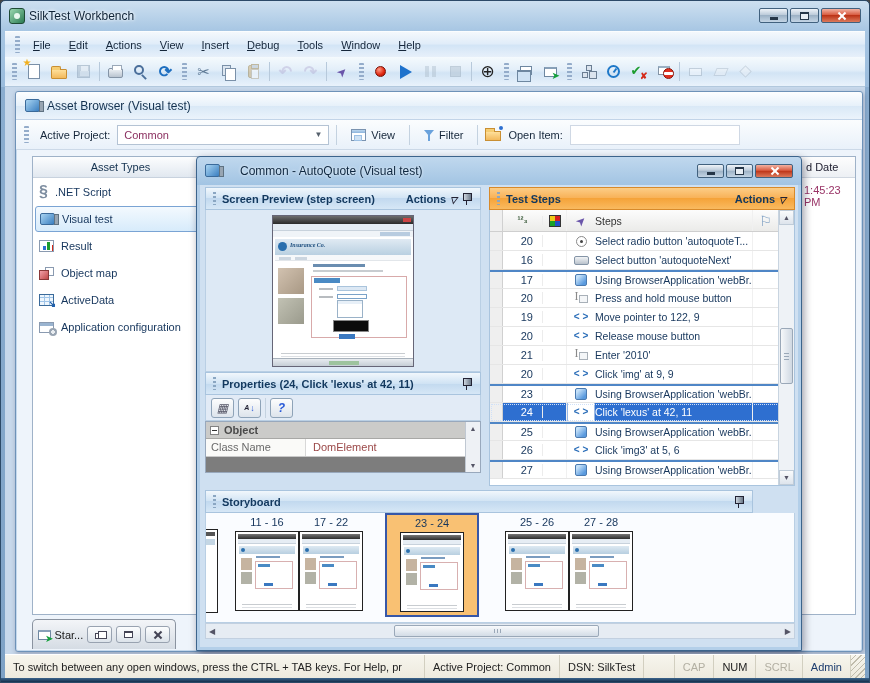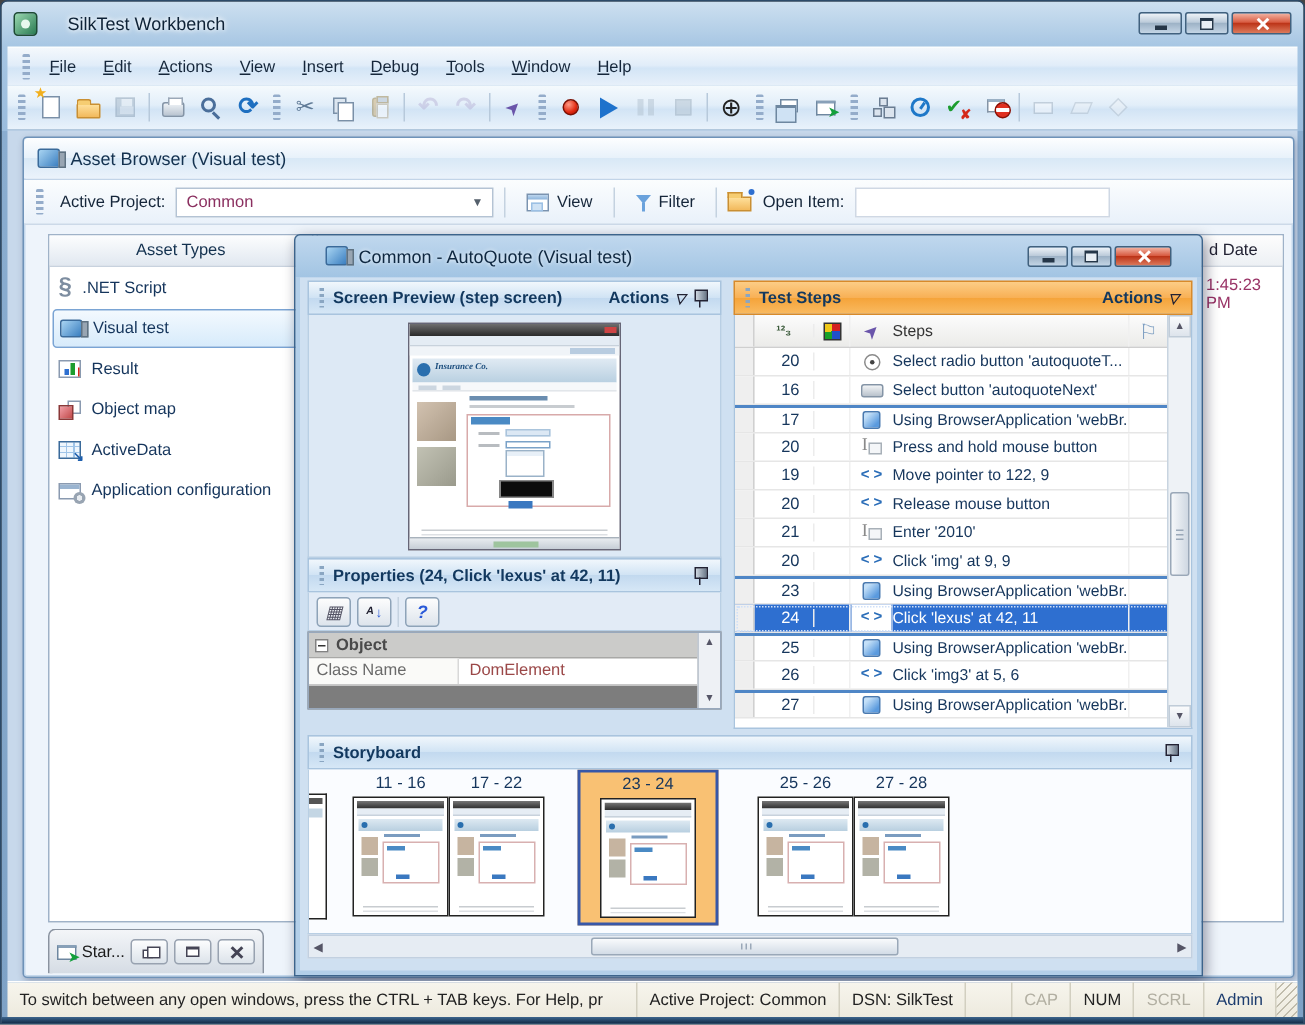--- a/index.html
+++ b/index.html
@@ -1,21 +1,21 @@
 <!DOCTYPE html>
 <html><head>
 <meta charset="utf-8">
 <style>
 *{box-sizing:border-box;margin:0;padding:0}
 body{background:#444}
 .screen{position:relative;width:870px;height:683px;font-family:"Liberation Sans",sans-serif;font-size:11px;color:#1a1a1a;overflow:hidden}
 .frame{position:absolute;inset:0;border:1px solid #2c4a68;border-radius:5px 5px 0 0;background:linear-gradient(#cde0f0,#a7c6e3 30px,#9abcdd 86px,#8aadd0 86px,#7ea2c6)}
 .bstrip{position:absolute;left:0;right:0;bottom:0;height:4px;background:linear-gradient(#3c648c,#14304c)}
 
-.titlebar{position:absolute;left:0;top:0;right:0;height:29px;display:flex;align-items:center;gap:20px;padding:0 8px}
+.titlebar{position:absolute;left:0;top:0;right:0;height:29px;display:flex;align-items:center;gap:4px;padding:0 8px}
 .app-ico{width:16px;height:16px;border-radius:3px;border:1px solid #1e4a34;background:linear-gradient(135deg,#9ad8b0,#2a7a52);position:relative}
 .app-ico::after{content:"";position:absolute;left:4px;top:4px;width:6px;height:6px;border-radius:50%;background:#e8f8ee}
 .wtitle{color:#0e2236;font-size:12px;text-shadow:0 0 3px #fff,0 0 5px #fff}
 .winbtns{margin-left:auto;display:flex;gap:2px}
 .wb{width:29px;height:15px;border:1px solid #41617e;border-radius:2px;background:linear-gradient(#eef3f8,#bccbda 45%,#9db2c6 50%,#c4d5e5);display:flex;align-items:center;justify-content:center}
 .wb.close{width:40px;background:linear-gradient(#f2b2a2,#d85c42 45%,#bc3418 50%,#dc7a5c)}
 .g-min{width:8px;height:3px;background:#253648;margin-top:5px}
 .g-max{width:9px;height:8px;border:1px solid #253648;border-top-width:2px;background:#e8eef4}
 .g-x{position:relative;width:9px;height:9px}
 .g-x::before,.g-x::after{content:"";position:absolute;left:4px;top:0;width:2px;height:10px;background:#fff;transform:rotate(45deg)}
@@ -119,21 +119,21 @@
 .miniwin{position:absolute;left:16px;bottom:2px;width:144px;height:30px;border:1px solid #8a93a0;border-bottom:none;border-radius:5px 5px 0 0;background:linear-gradient(#f3f5f8,#d5dce4);display:flex;align-items:center;gap:4px;padding:0 5px;z-index:15}
 .mb{width:26px;height:17px;border:1px solid #98a2b0;border-radius:3px;background:linear-gradient(#fcfdfe,#dce3ea);display:flex;align-items:center;justify-content:center}
 .g-cascade{width:7px;height:6px;border:1px solid #445;background:#fff;position:relative;margin:2px 3px 0 0}
 .g-cascade::before{content:"";position:absolute;left:2px;top:-3px;width:7px;height:6px;border:1px solid #445;background:#fff}
 .g-maxbox{width:9px;height:7px;border:1px solid #445;border-top-width:2px;background:#fff}
 .g-xd{position:relative;width:9px;height:9px}
 .g-xd::before,.g-xd::after{content:"";position:absolute;left:4px;top:0;width:2px;height:10px;background:#445;transform:rotate(45deg)}
 .g-xd::after{transform:rotate(-45deg)}
 
 .dlg{position:absolute;left:191px;top:69px;width:606px;height:495px;border:1px solid #3c648c;border-radius:4px 4px 0 0;background:linear-gradient(#c0d8ee,#a2c4e3 28px,#b3cfe9 28px);box-shadow:2px 3px 9px rgba(0,0,30,.4);z-index:30}
-.dlg-title{height:27px;display:flex;align-items:center;gap:7px;padding:0 20px;color:#0e2740;font-size:12px;text-shadow:0 0 3px #fff}
+.dlg-title{height:27px;display:flex;align-items:center;gap:20px;padding:0 8px;color:#0e2740;font-size:12px;text-shadow:0 0 3px #fff}
 .dlg-title .winbtns .wb{width:27px;height:14px}
 .dlg-title .winbtns .wb.close{width:38px}
 .dlg-body{position:absolute;left:3px;right:3px;top:28px;bottom:3px;background:#cfe0f1;overflow:hidden}
 .ph{position:absolute;height:23px;display:flex;align-items:center;gap:6px;padding:0 8px 0 7px;color:#12385e;font-weight:bold;background:linear-gradient(#f1f7fc,#d0e3f4 50%,#c2d9ef 50%,#d6e7f6);border:1px solid #a9c4de}
 .ph::before{content:"";width:3px;height:13px;background:repeating-linear-gradient(180deg,#8aa6c2 0 2px,transparent 2px 4px)}
 .ph .acts{margin-left:auto;display:flex;align-items:center;gap:4px}
 .dn::before{content:"\25BD";font-size:9px;color:#223}
 .pin{width:11px;height:13px;position:relative;flex:none}
 .pin::before{content:"";position:absolute;left:2px;top:1px;width:7px;height:6px;border:1px solid #223;background:linear-gradient(90deg,#cdd6e0,#6a7888)}
 .pin::after{content:"";position:absolute;left:5px;top:8px;width:1px;height:5px;background:#223}
@@ -709,21 +709,21 @@
   </div>
                 <div class="ts-row part"></div>
               </div>
             <div class="vscroll">
               <span class="vbtn up">▲</span>
               <span class="vthumb"></span>
               <span class="vbtn dn2">▼</span>
             </div>
           </div>
 
-          <div class="ph" style="left:5px;top:305px;width:590px">
+          <div class="ph" style="left:5px;top:305px;width:548px">
             <span>Storyboard</span>
             <span class="acts">
                 <i class="pin"></i>
               </span>
           </div>
           <div class="sbc" id="storyboard">
             <div class="sb-sliver"></div>
           <div class="sb-item">
                 <div class="sb-label">11 - 16</div>
                 <div class="sb-frame">

